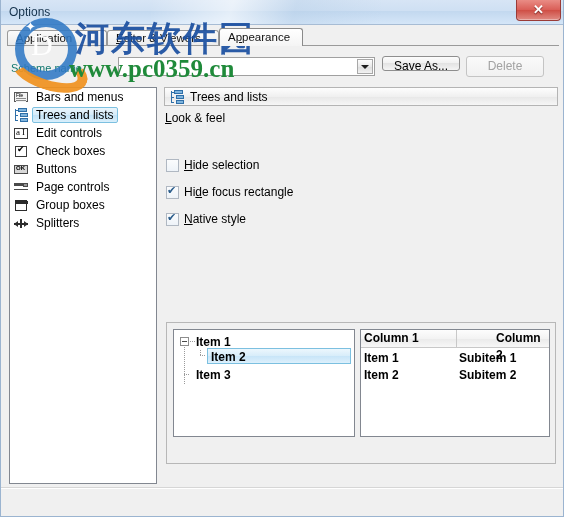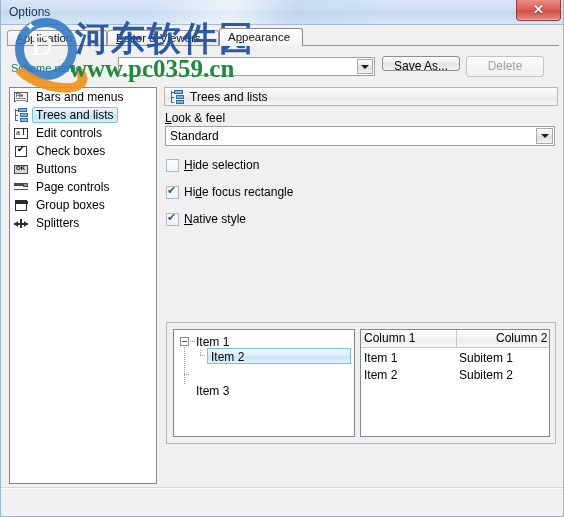--- a/index.html
+++ b/index.html
@@ -304,24 +304,25 @@
     color: #000;
     margin-left: 5px;
     white-space: nowrap;
   }
   .chk-row .u { text-decoration: underline; }
 
   
   .preview-group {
     position: absolute;
     left: 2px; top: 235px;
-    width: 390px; height: 122px;
+    width: 390px; height: 142px;
     background: #f0f0f0;
     border: 1px solid #b7b7b7;
     box-sizing: border-box;
+    font-weight: bold;
   }
   .prev-tree {
     position: absolute;
     left: 6px; top: 6px;
     width: 182px; height: 108px;
     background: #ffffff;
     border: 1px solid #828790;
     box-sizing: border-box;
     overflow: hidden;
   }
@@ -607,24 +608,20 @@
           <span class="leafbox" style="left:5px;top:9px;width:8px;height:4px;"></span>
         </span>
       </span>
       <span class="stxt">Trees and lists</span>
     </div>
 
     <div class="field-label">
       <span class="u">L</span><span>ook &amp; feel</span>
     </div>
 
-    <div class="combo lookfeel">
-      <div class="cval">Standard</div>
-      <div class="arrowbox"></div>
-    </div>
 
     <div class="chk-row" style="top:71px;">
       <span class="chk"></span>
       <span class="clabel"><span class="u">H</span>ide selection</span>
     </div>
 
     <div class="chk-row" style="top:98px;">
       <span class="chk on"></span>
       <span class="clabel">Hi<span class="u">d</span>e focus rectangle</span>
     </div>
@@ -641,21 +638,21 @@
         <span class="dotline h" style="left:16px; top:11px; width:5px;"></span>
         <span class="tnode" style="left:22px; top:5px;">Item 1</span>
 
         <span class="dotline" style="left:10px; top:17px; height:38px;"></span>
         <span class="dotline" style="left:26px; top:20px; height:6px;"></span>
         <span class="dotline h" style="left:26px; top:25px; width:6px;"></span>
         <span class="tsel" style="left:33px; top:18px; width:144px; height:16px;"></span>
         <span class="tnode" style="left:37px; top:20px;">Item 2</span>
 
         <span class="dotline h" style="left:10px; top:44px; width:6px;"></span>
-        <span class="tnode" style="left:22px; top:54px;">Item 3</span>
+        <span class="tnode" style="left:22px; top:38px;">Item 3</span>
       </div>
 
       <div class="prev-list">
         <div class="lv-header"></div>
         <div class="lv-col c1" style="left:0px; width:95px;">Column 1</div>
         <div class="lv-col c2" style="left:95px; width:93px;">Column 2</div>
 
         <div class="lv-cell" style="left:3px; top:21px;">Item 1</div>
         <div class="lv-cell" style="left:98px; top:21px;">Subitem 1</div>
         <div class="lv-cell" style="left:3px; top:38px;">Item 2</div>

